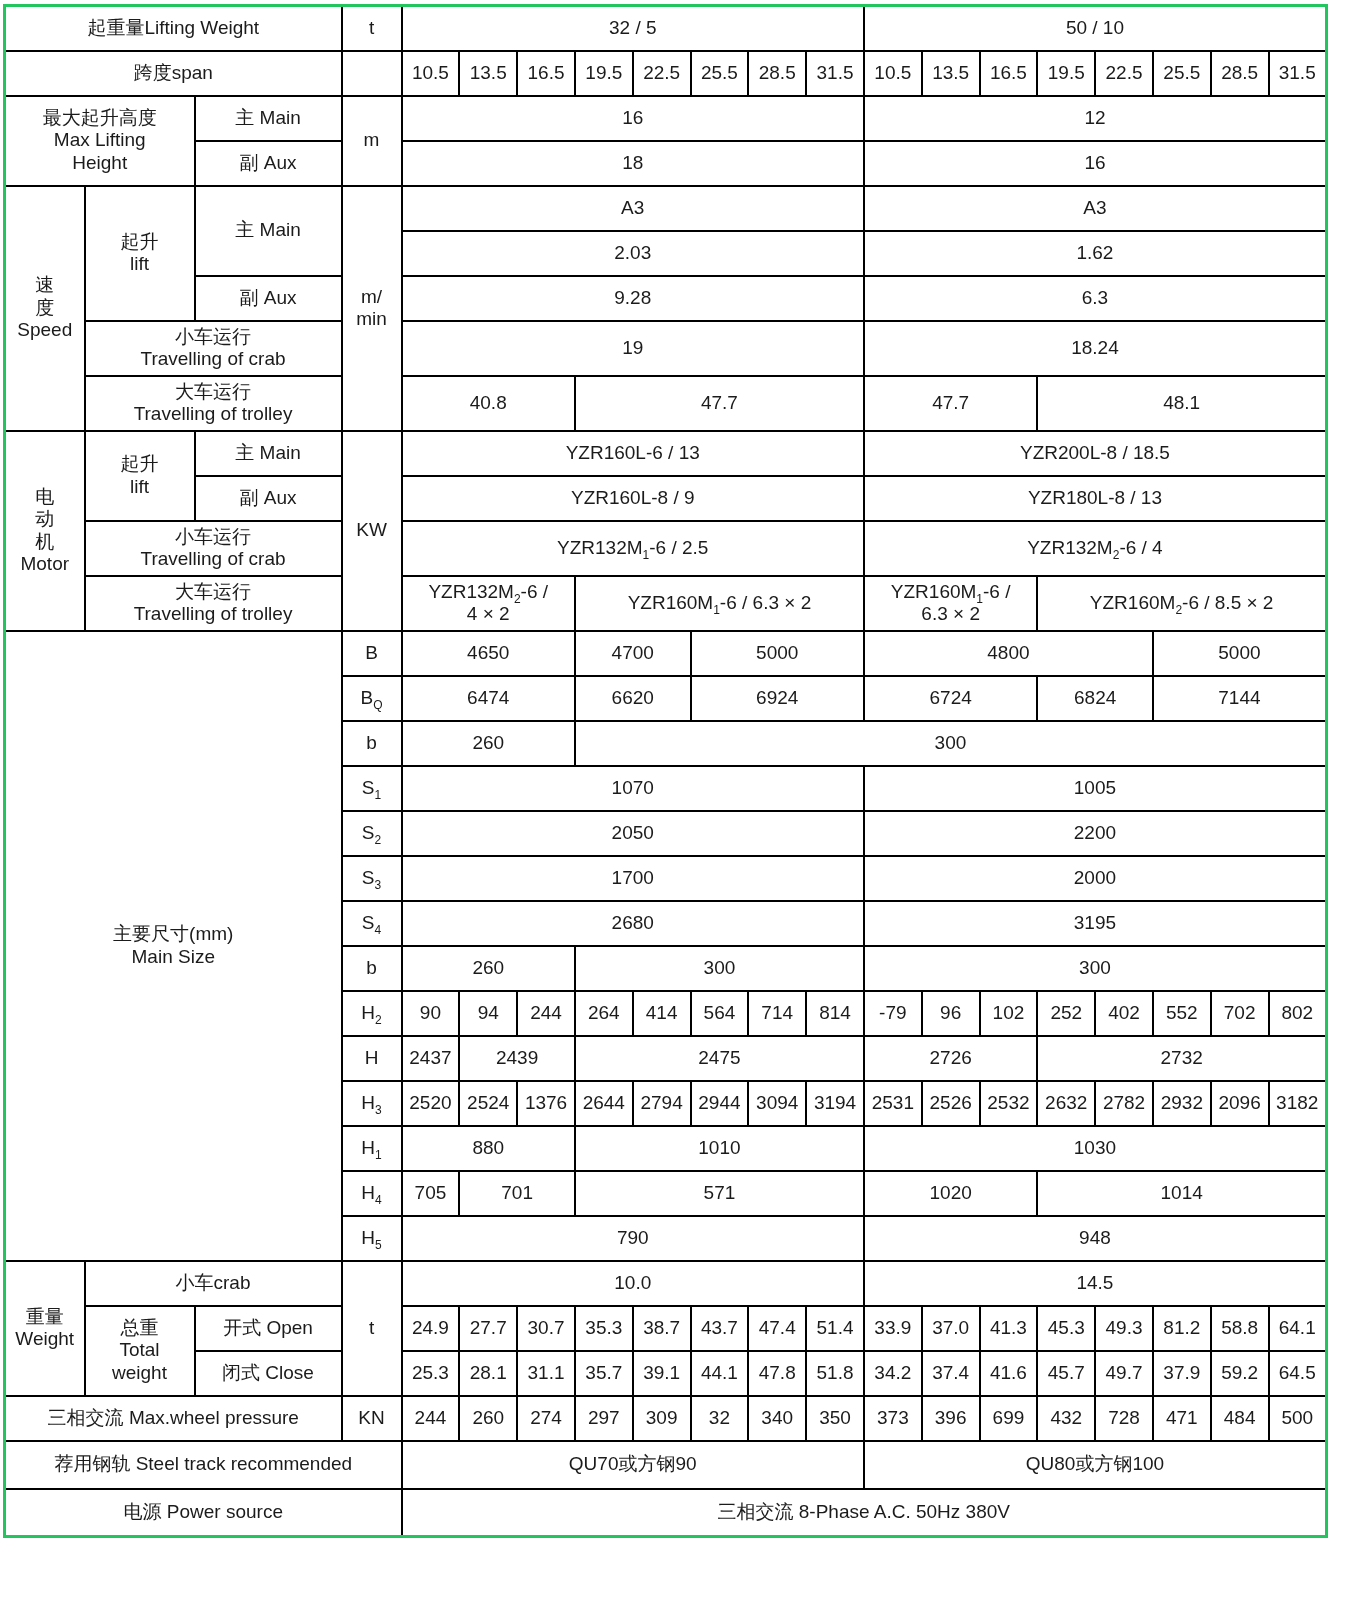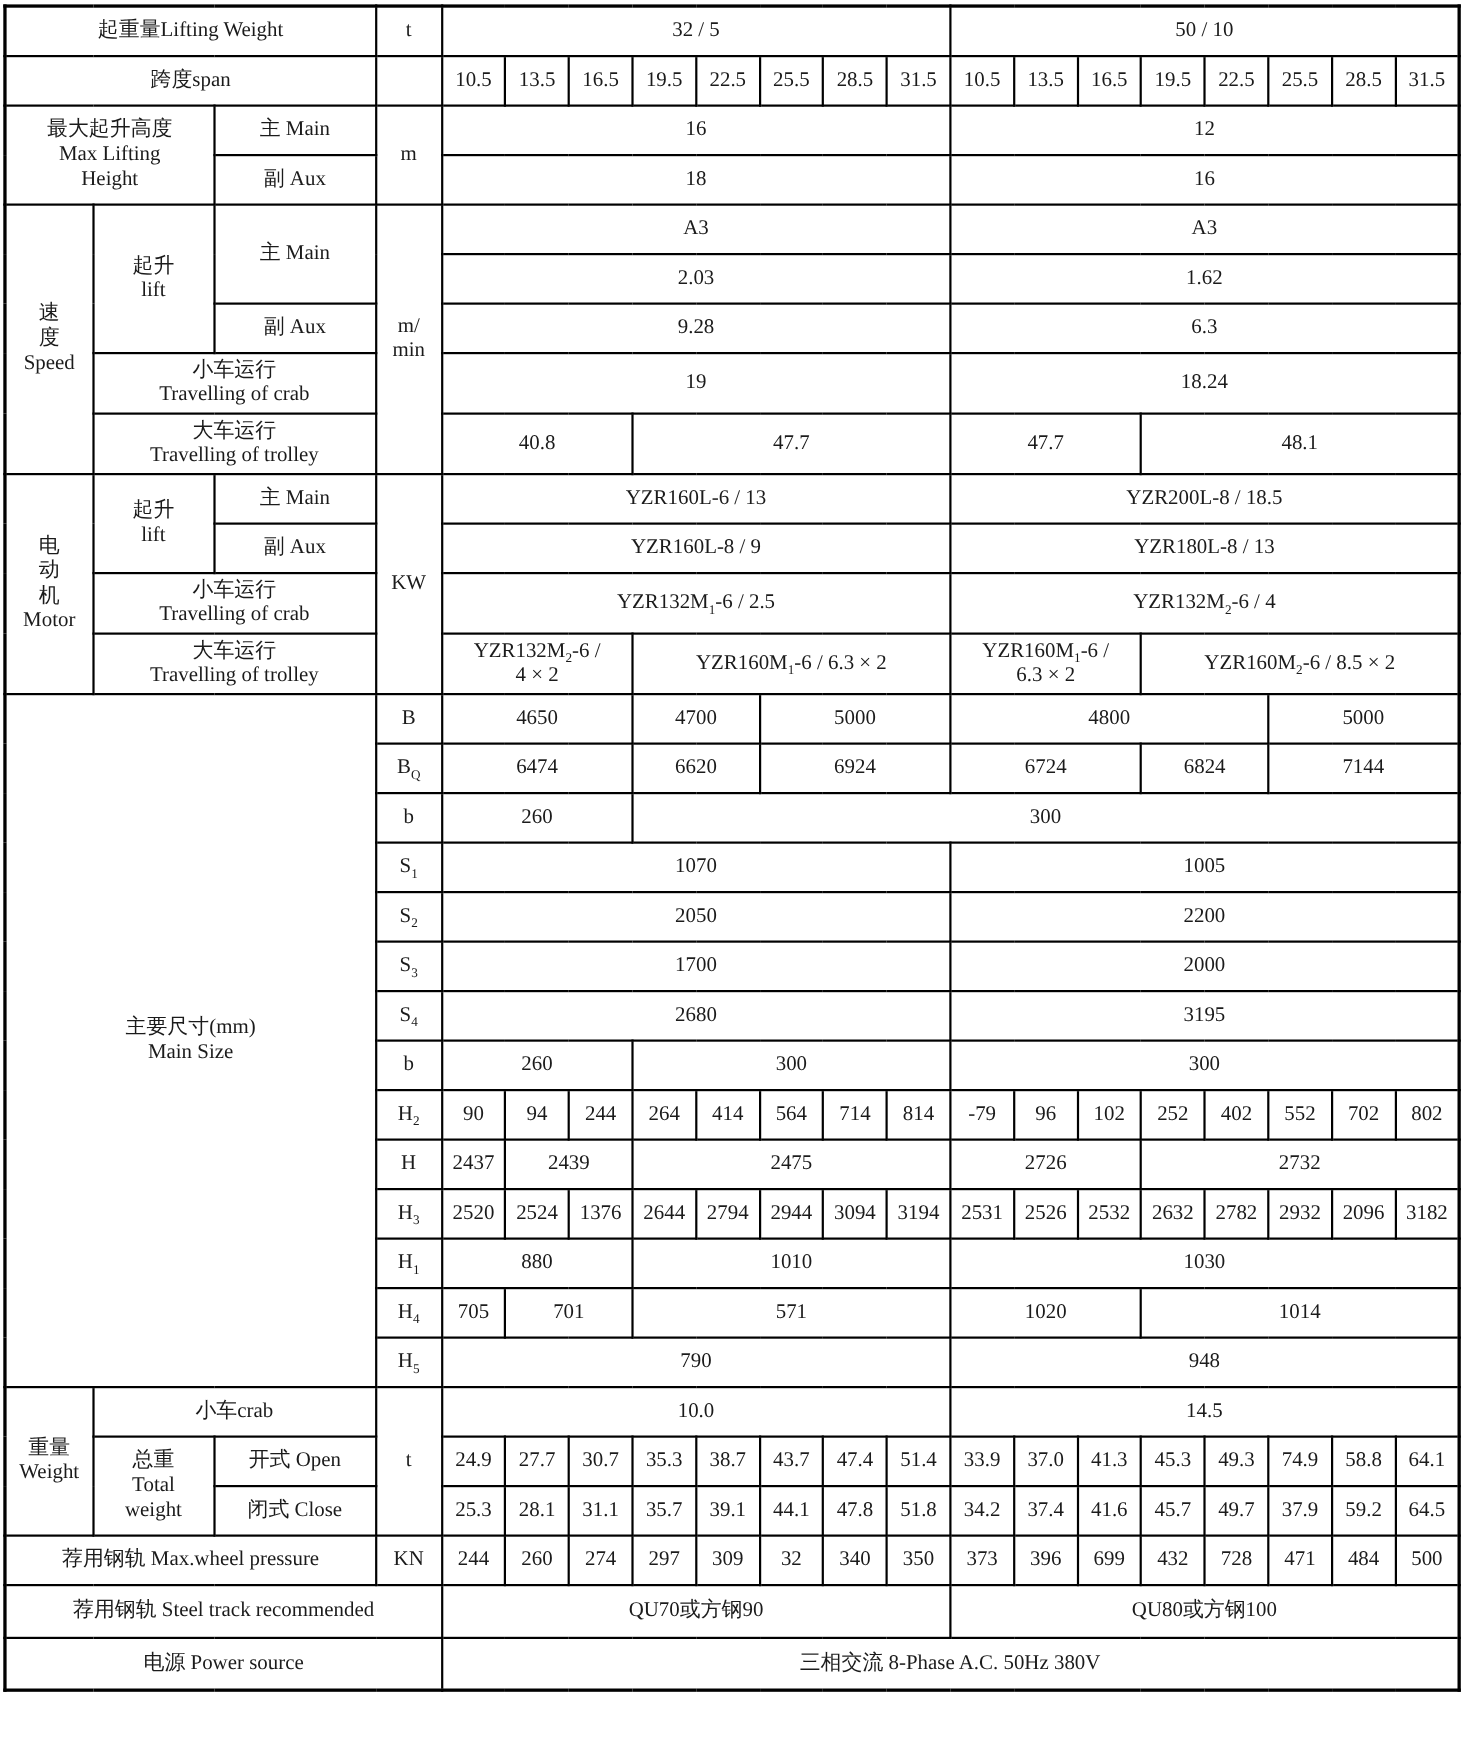--- a/index.html
+++ b/index.html
@@ -12,22 +12,21 @@
     width: 1348px;
     height: 1600px;
     background: #ffffff;
     box-sizing: border-box;
     padding: 4px 0 0 3px;
   }
   table.spec {
     border-collapse: collapse;
     table-layout: fixed;
     width: 1319px;
-    border: 3px solid #000000;
-    font-family: Liberation Serif, serif;
+    border: 3px solid #22c55e;
   }
   table.spec td {
     border: 2px solid #000;
     text-align: center;
     vertical-align: middle;
     font-size: 19px;
     color: #1b1b1b;
     padding: 2px 1px;
     line-height: 1.18;
     overflow: hidden;
@@ -281,21 +280,21 @@
           <td>35.3</td>
           <td>38.7</td>
           <td>43.7</td>
           <td>47.4</td>
           <td>51.4</td>
           <td>33.9</td>
           <td>37.0</td>
           <td>41.3</td>
           <td>45.3</td>
           <td>49.3</td>
-          <td>74.9</td>
+          <td>81.2</td>
           <td>58.8</td>
           <td>64.1</td>
         </tr>
         <tr>
           <td>闭式 Close</td>
           <td>25.3</td>
           <td>28.1</td>
           <td>31.1</td>
           <td>35.7</td>
           <td>39.1</td>
@@ -305,21 +304,21 @@
           <td>34.2</td>
           <td>37.4</td>
           <td>41.6</td>
           <td>45.7</td>
           <td>49.7</td>
           <td>37.9</td>
           <td>59.2</td>
           <td>64.5</td>
         </tr>
         <tr>
-          <td colspan="3">荐用钢轨 Max.wheel pressure</td>
+          <td colspan="3">三相交流 Max.wheel pressure</td>
           <td>KN</td>
           <td>244</td>
           <td>260</td>
           <td>274</td>
           <td>297</td>
           <td>309</td>
           <td>32</td>
           <td>340</td>
           <td>350</td>
           <td>373</td>

